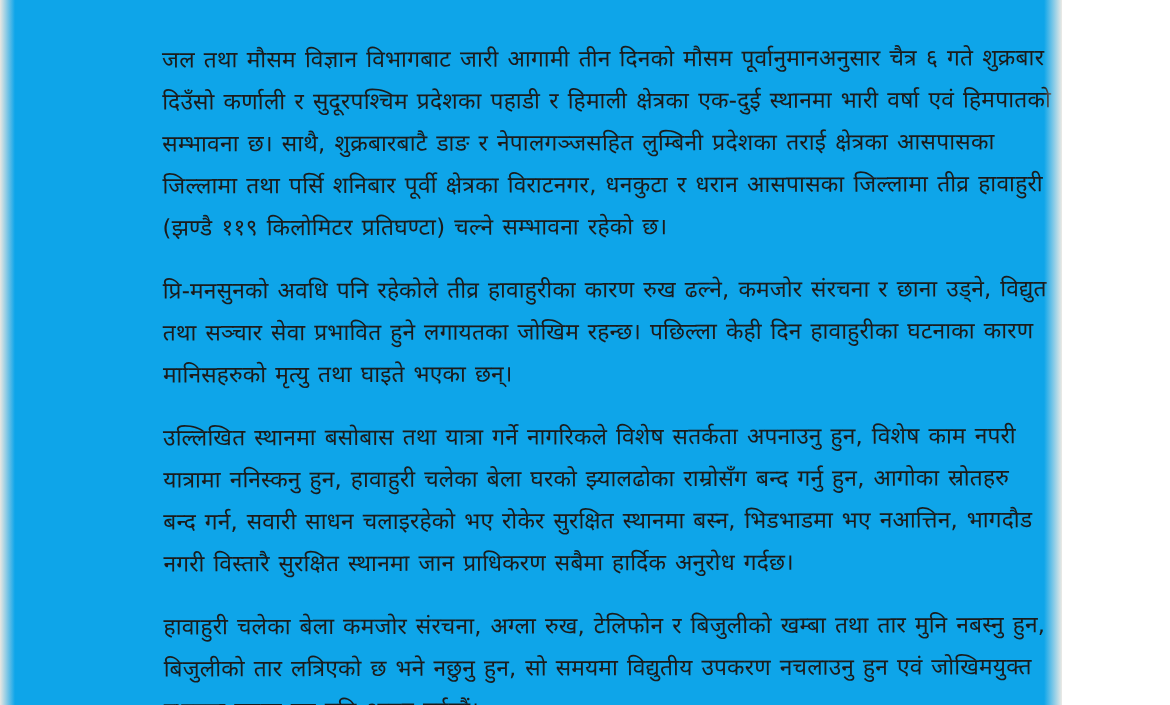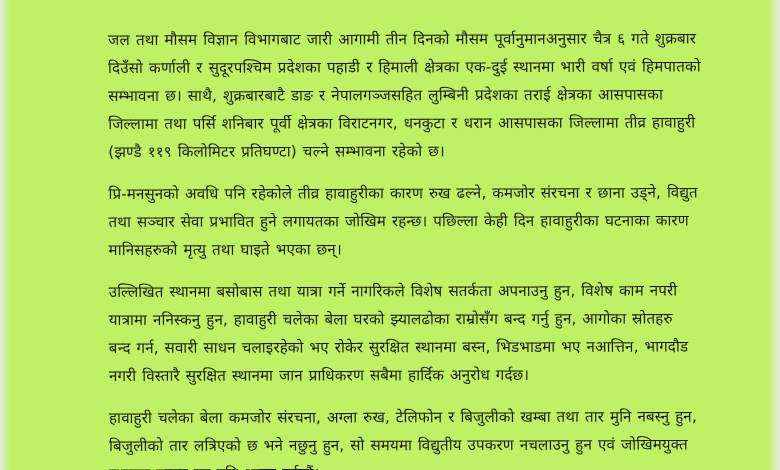--- a/index.html
+++ b/index.html
@@ -8,23 +8,23 @@
   }
   body {
     width: 780px;
     height: 470px;
     background: #ffffff;
     font-family: "DejaVu Sans", sans-serif;
     overflow: hidden;
   }
   #doc-page {
     position: relative;
-    width: 780px;
+    width: 708px;
     height: 470px;
-    background: #bef264;
+    background: #0ea5e9;
     box-sizing: border-box;
   }
   
   #doc-page:before {
     content: "";
     position: absolute;
     left: 0; top: 0;
     width: 10px; height: 470px;
     background: linear-gradient(to right, #e9e7e2, rgba(255,255,255,0));
     pointer-events: none;

